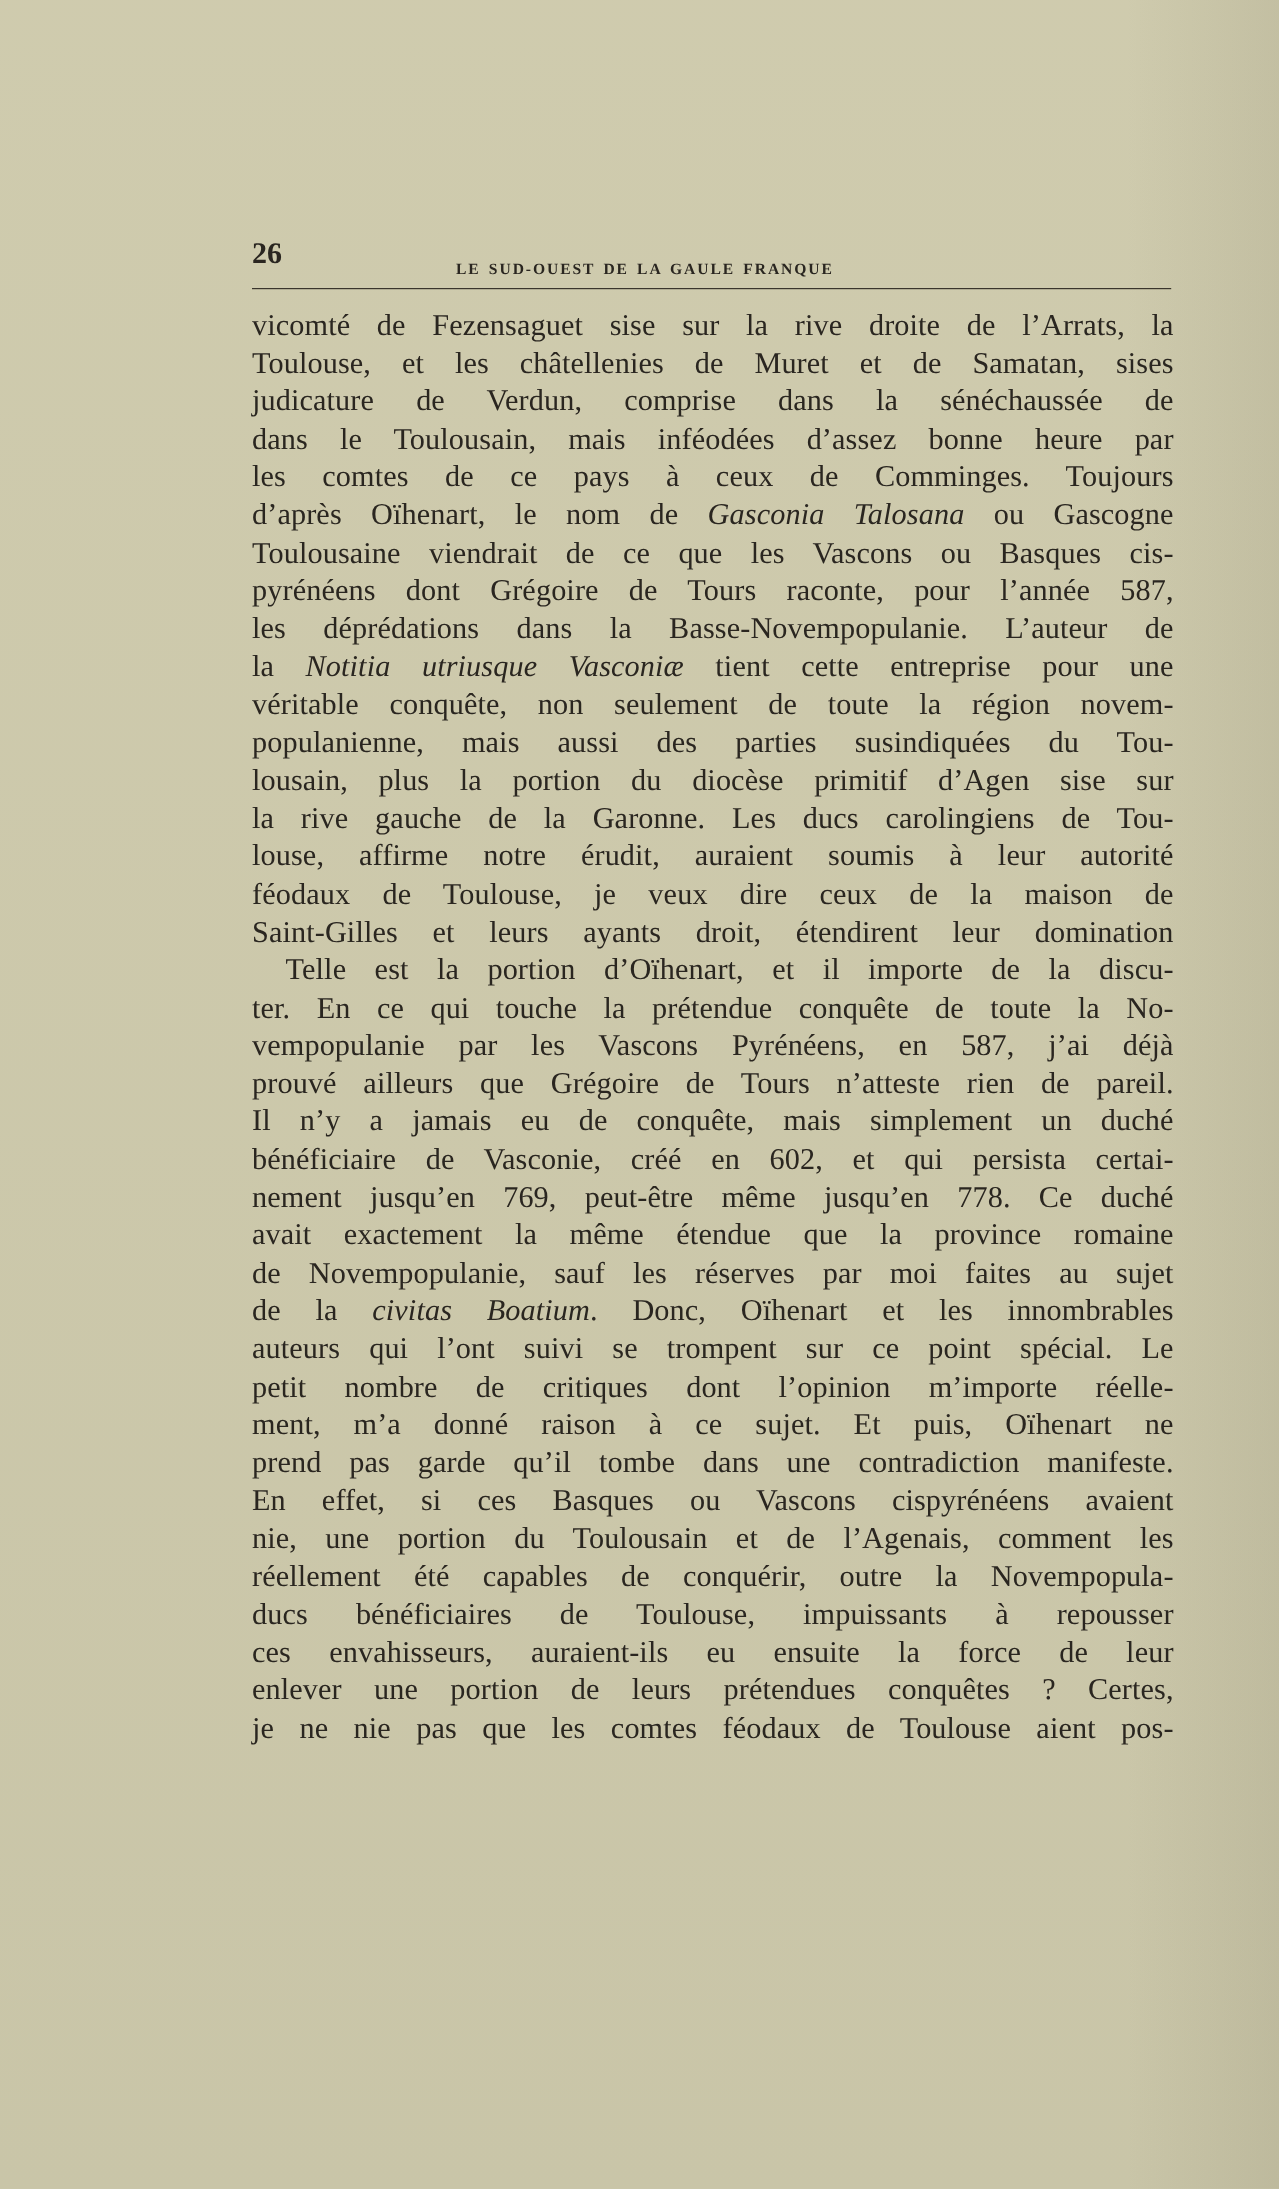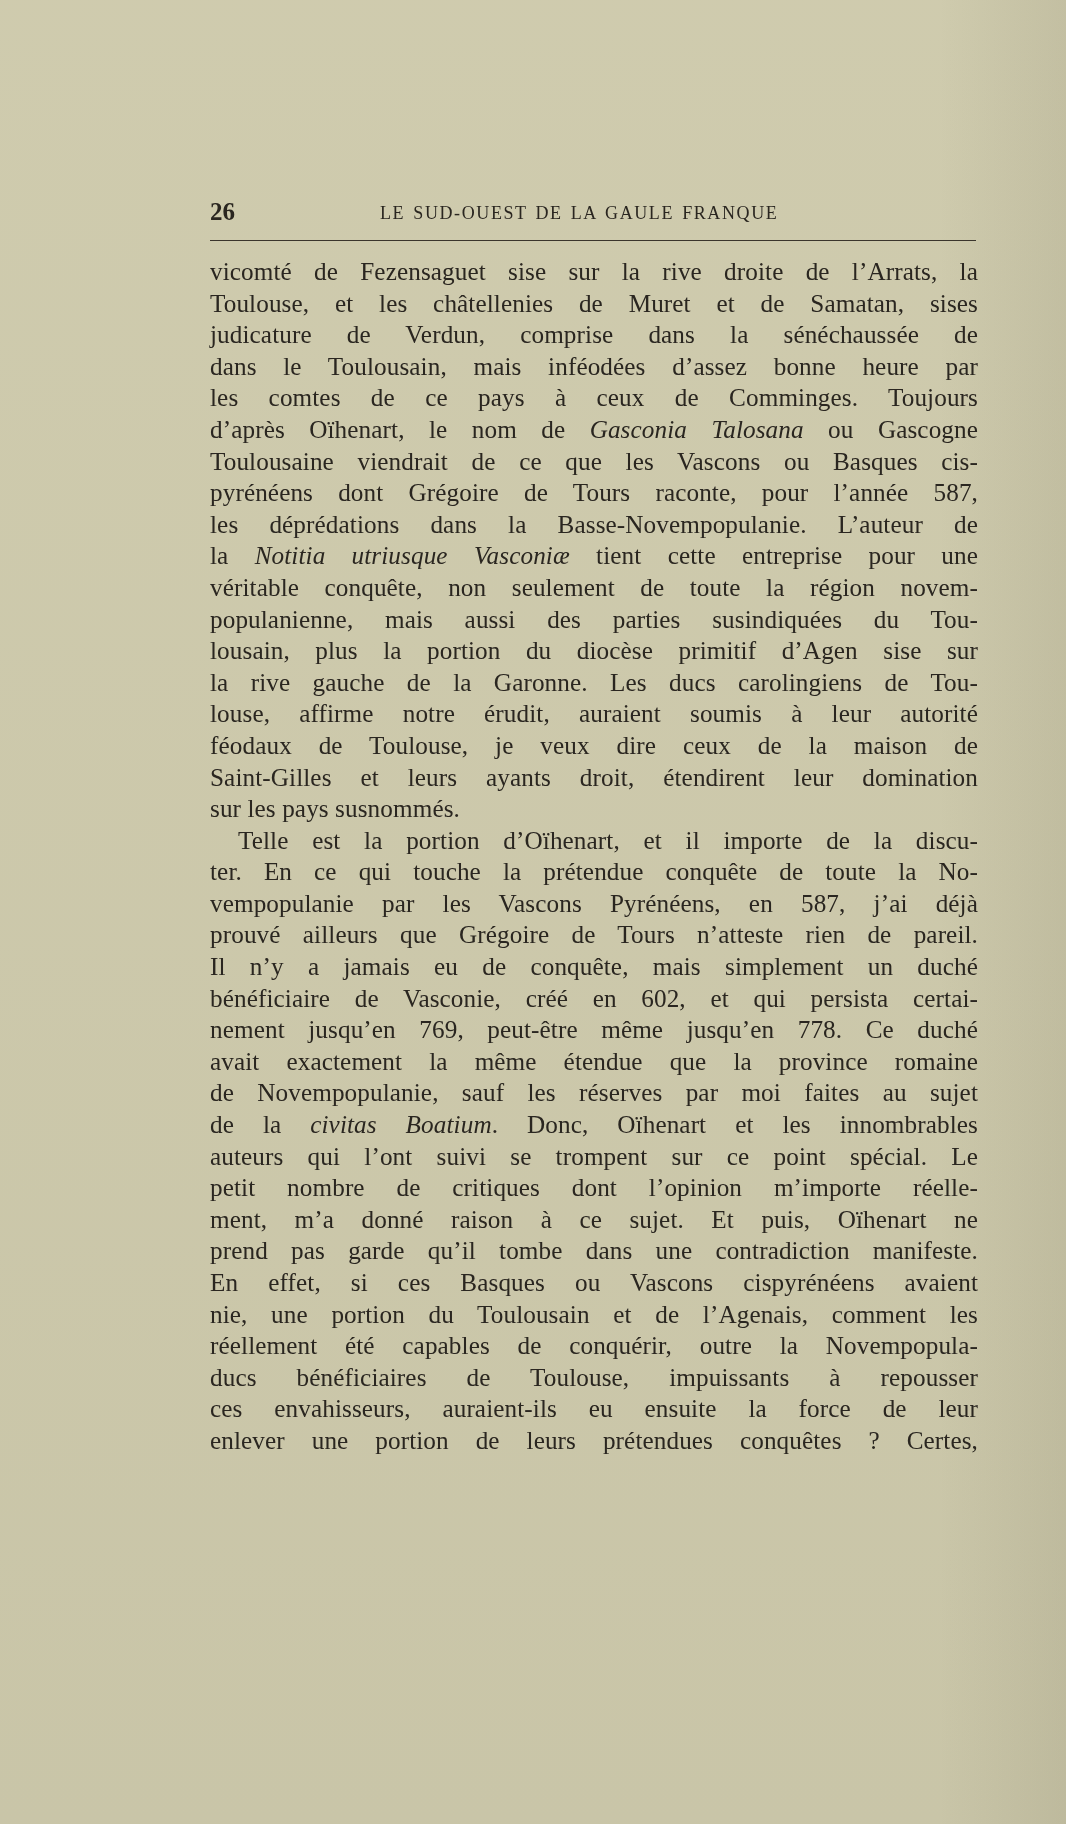--- a/index.html
+++ b/index.html
@@ -32,24 +32,25 @@
     position: absolute;
     left: 0;
     top: 2px;
     font-size: 25px;
     font-weight: bold;
     letter-spacing: 0px;
   }
   .running-title {
     position: absolute;
     left: 170px;
-    top: 7px;
-    font-size: 18px;
+    top: 20px;
+    font-size: 13px;
     letter-spacing: 1.6px;
     word-spacing: 2px;
+    font-weight: bold;
   }
   .head-rule {
     position: absolute;
     left: 0;
     top: 44px;
     width: 766px;
     height: 0;
     border-top: 1.5px solid #3a352c;
   }
   .body-text {
@@ -100,21 +101,20 @@
         <span class="line"><span>pyrénéens dont Grégoire de Tours raconte, pour l’année 587,</span></span>
         <span class="line"><span>les déprédations dans la Basse-Novempopulanie. L’auteur de</span></span>
         <span class="line"><span>la </span><i>Notitia utriusque Vasconiæ</i><span> tient cette entreprise pour une</span></span>
         <span class="line"><span>véritable conquête, non seulement de toute la région novem-</span></span>
         <span class="line"><span>populanienne, mais aussi des parties susindiquées du Tou-</span></span>
         <span class="line"><span>lousain, plus la portion du diocèse primitif d’Agen sise sur</span></span>
         <span class="line"><span>la rive gauche de la Garonne. Les ducs carolingiens de Tou-</span></span>
         <span class="line"><span>louse, affirme notre érudit, auraient soumis à leur autorité</span></span>
         <span class="line"><span>féodaux de Toulouse, je veux dire ceux de la maison de</span></span>
         <span class="line"><span>Saint-Gilles et leurs ayants droit, étendirent leur domination</span></span>
-        <span class="line last"><span>sur les pays susnommés.</span></span>
       </div>
       <div>
         <span class="line indent"><span>Telle est la portion d’Oïhenart, et il importe de la discu-</span></span>
         <span class="line"><span>ter. En ce qui touche la prétendue conquête de toute la No-</span></span>
         <span class="line"><span>vempopulanie par les Vascons Pyrénéens, en 587, j’ai déjà</span></span>
         <span class="line"><span>prouvé ailleurs que Grégoire de Tours n’atteste rien de pareil.</span></span>
         <span class="line"><span>Il n’y a jamais eu de conquête, mais simplement un duché</span></span>
         <span class="line"><span>bénéficiaire de Vasconie, créé en 602, et qui persista certai-</span></span>
         <span class="line"><span>nement jusqu’en 769, peut-être même jusqu’en 778. Ce duché</span></span>
         <span class="line"><span>avait exactement la même étendue que la province romaine</span></span>
@@ -123,15 +123,16 @@
         <span class="line"><span>auteurs qui l’ont suivi se trompent sur ce point spécial. Le</span></span>
         <span class="line"><span>petit nombre de critiques dont l’opinion m’importe réelle-</span></span>
         <span class="line"><span>ment, m’a donné raison à ce sujet. Et puis, Oïhenart ne</span></span>
         <span class="line"><span>prend pas garde qu’il tombe dans une contradiction manifeste.</span></span>
         <span class="line"><span>En effet, si ces Basques ou Vascons cispyrénéens avaient</span></span>
         <span class="line"><span>nie, une portion du Toulousain et de l’Agenais, comment les</span></span>
         <span class="line"><span>réellement été capables de conquérir, outre la Novempopula-</span></span>
         <span class="line"><span>ducs bénéficiaires de Toulouse, impuissants à repousser</span></span>
         <span class="line"><span>ces envahisseurs, auraient-ils eu ensuite la force de leur</span></span>
         <span class="line"><span>enlever une portion de leurs prétendues conquêtes ? Certes,</span></span>
+        <span class="line"><span>je ne nie pas que les comtes féodaux de Toulouse aient pos-</span></span>
       </div>
     </div>
 </div>
 
 </body></html>

